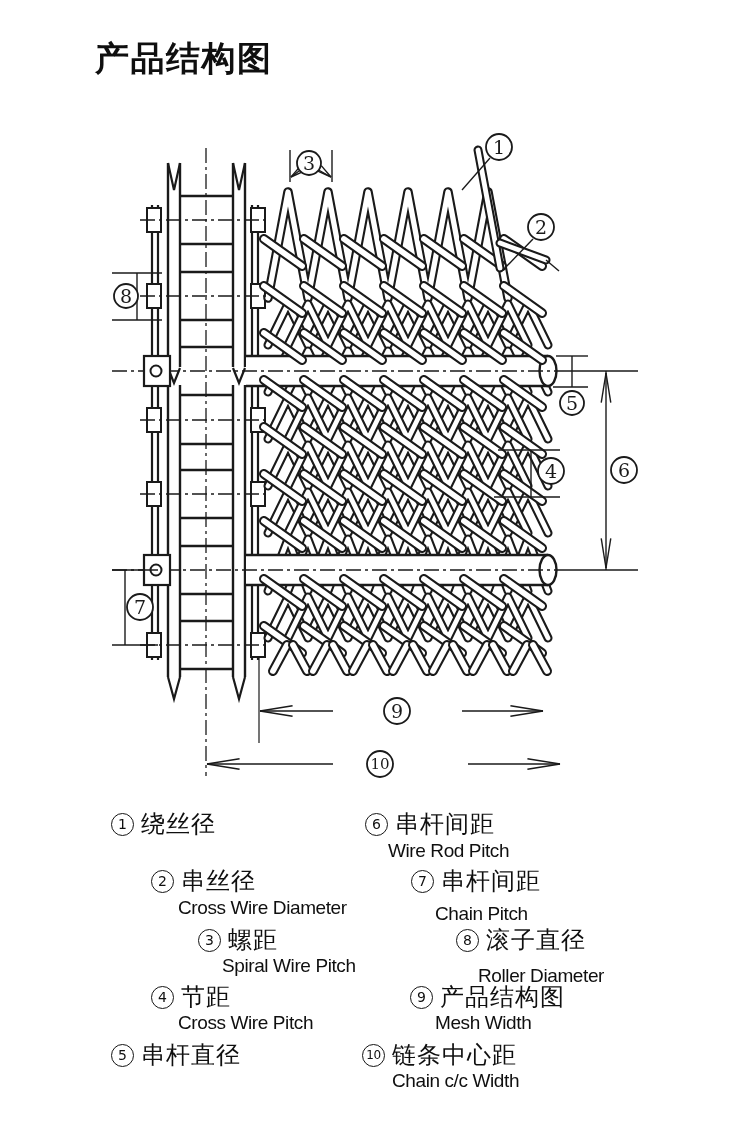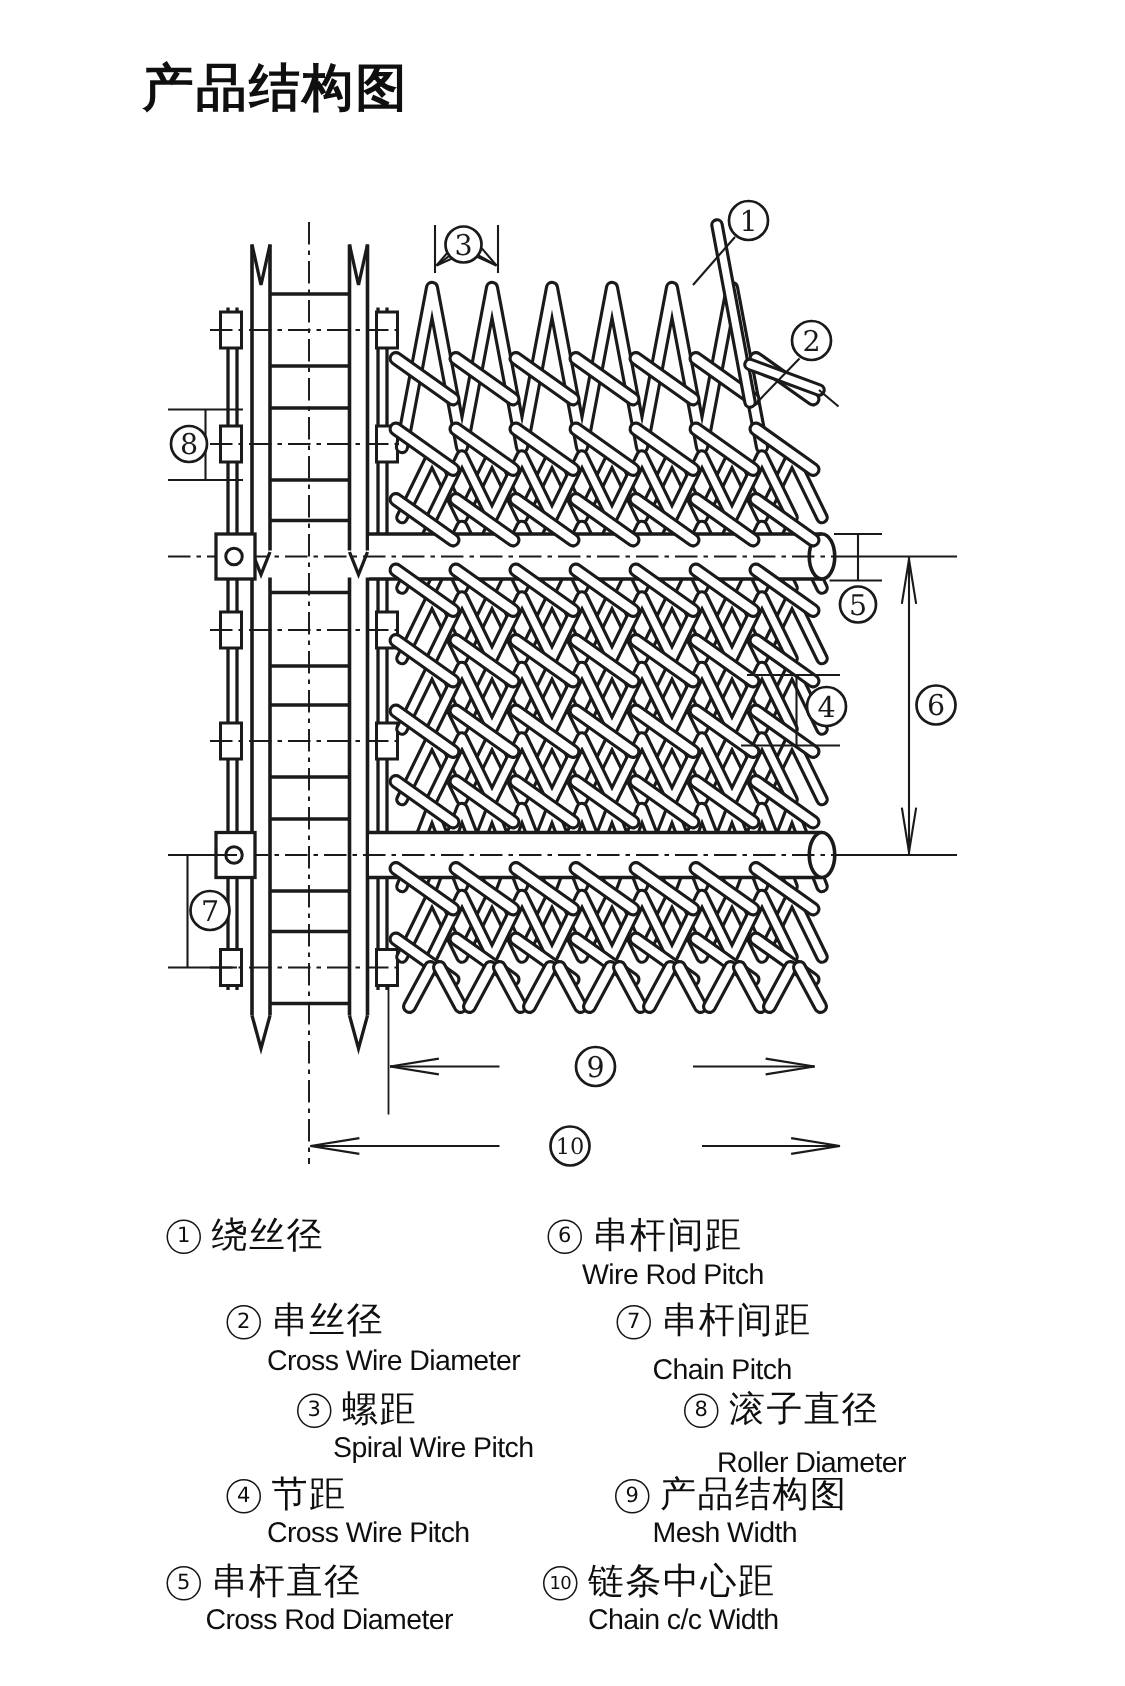--- a/index.html
+++ b/index.html
@@ -357,21 +357,20 @@
       <div class="leg-en" style="left: 222px; top: 955px;">Spiral Wire Pitch</div>
       <div class="leg-row" style="left: 151px; top: 985px;">
         <span class="num-circle">4</span>
         <span class="leg-zh">节距</span>
       </div>
       <div class="leg-en" style="left: 178px; top: 1012px;">Cross Wire Pitch</div>
       <div class="leg-row" style="left: 111px; top: 1043px;">
         <span class="num-circle">5</span>
         <span class="leg-zh">串杆直径</span>
       </div>
-      <div class="leg-en" style="left: 137px; top: 1070px;">Cross Rod Diameter</div>
       <div class="leg-row" style="left: 365px; top: 812px;">
         <span class="num-circle">6</span>
         <span class="leg-zh">串杆间距</span>
       </div>
       <div class="leg-en" style="left: 388px; top: 840px;">Wire Rod Pitch</div>
       <div class="leg-row" style="left: 411px; top: 869px;">
         <span class="num-circle">7</span>
         <span class="leg-zh">串杆间距</span>
       </div>
       <div class="leg-en" style="left: 435px; top: 903px;">Chain Pitch</div>

